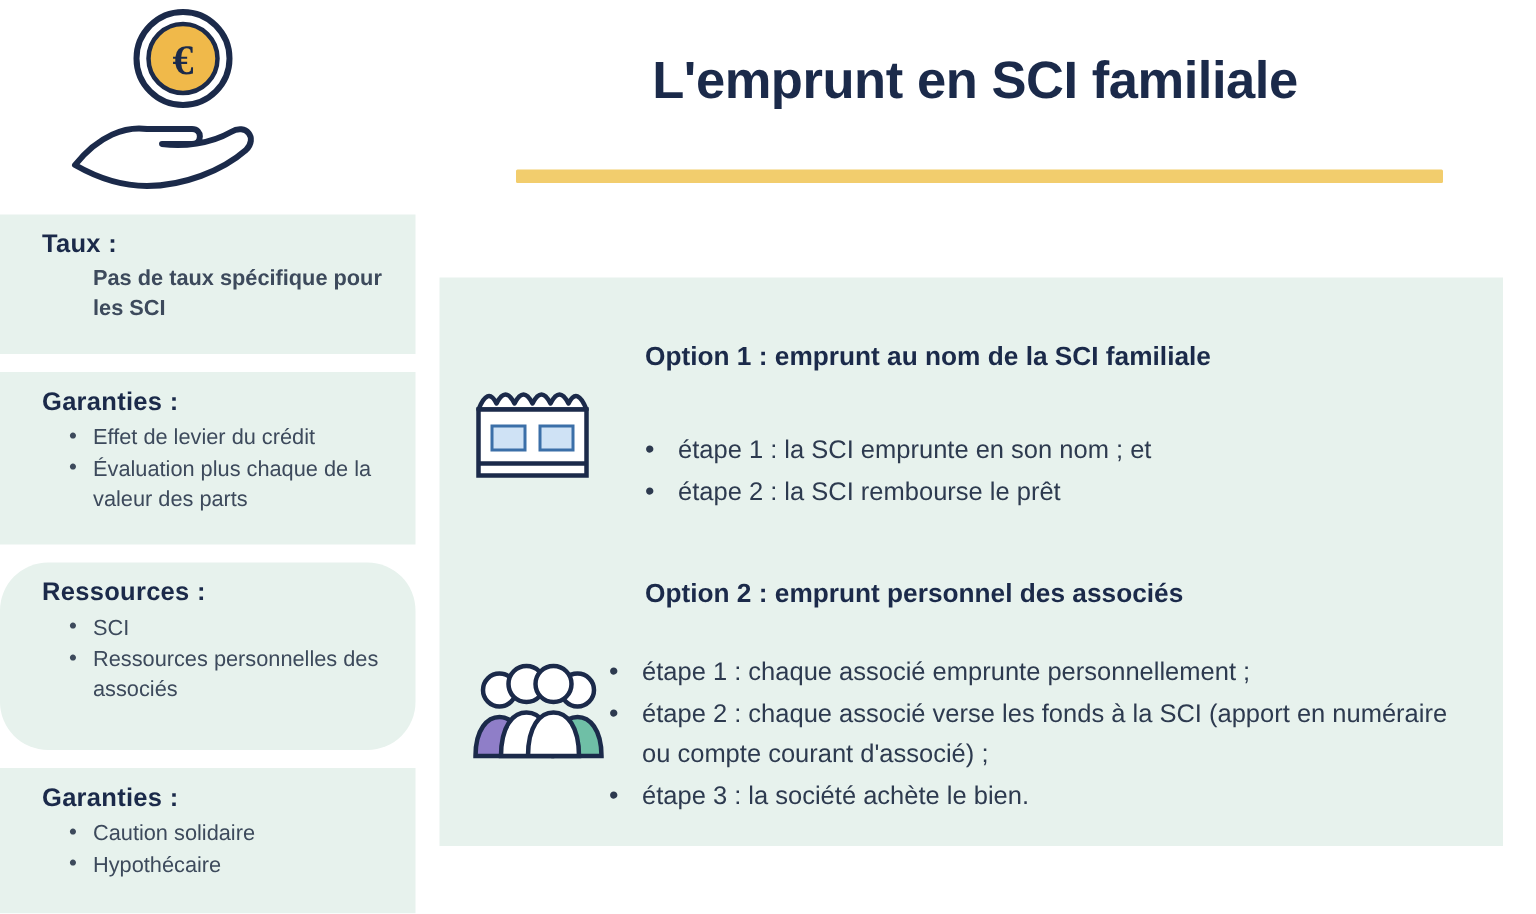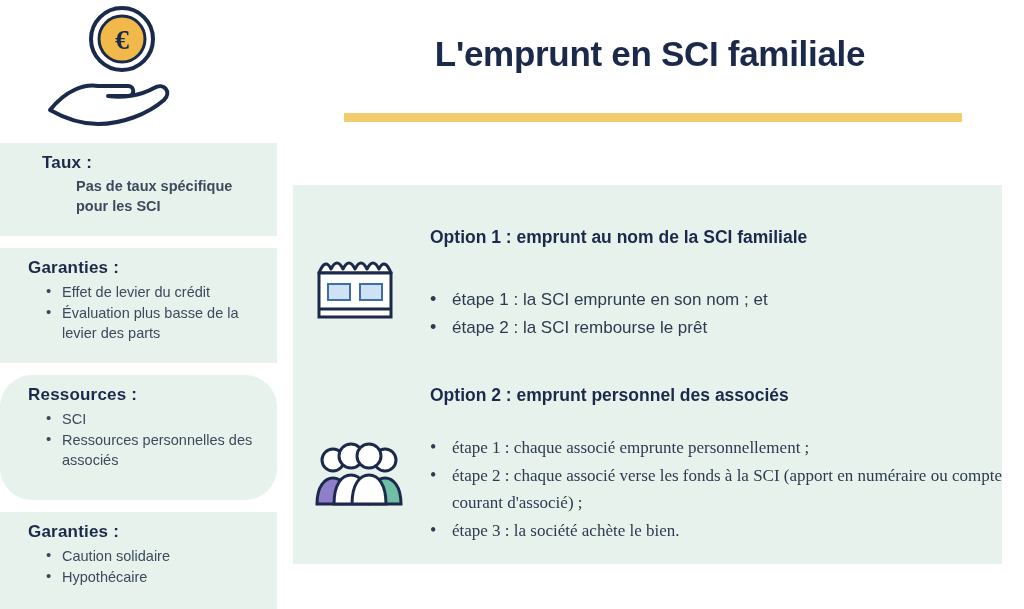--- a/index.html
+++ b/index.html
@@ -65,21 +65,21 @@
   }
   .card ul li::before {
     content: "•";
     position: absolute;
     left: -16px;
     top: -1px;
     color: #3d4a5c;
     font-size: 15px;
   }
 
-  #card-taux  { top: 143px; height: 93px; padding-left: 14px; }
+  #card-taux  { top: 143px; height: 93px; }
   #card-avant { top: 248px; height: 115px; }
   #card-resso { top: 375px; height: 125px; border-radius: 32px; }
   #card-garan { top: 512px; height: 97px; }
 
   
   .title {
     position: absolute;
     left: 300px; top: 34px;
     width: 700px;
     text-align: center;
@@ -127,21 +127,21 @@
   }
   .opt-list li::before {
     content: "•";
     position: absolute;
     left: -22px;
     top: -1px;
     font-size: 18px;
     color: #2d3a4f;
   }
   #opt1-list { left: 452px; top: 287px; width: 520px; }
-  #opt2-list { left: 452px; top: 435px; width: 556px; font-family: Liberation Serif, serif; }
+  #opt2-list { left: 428px; top: 435px; width: 556px; }
 
   .icon-shop {
     position: absolute;
     left: 313px; top: 253px;
     width: 92px; height: 72px;
   }
   .icon-people {
     position: absolute;
     left: 313px; top: 438px;
     width: 92px; height: 72px;
@@ -167,21 +167,21 @@
 
     <div class="card" id="card-taux">
       <div class="card-title">Taux :</div>
       <div class="card-text">Pas de taux spécifique pour les SCI</div>
     </div>
 
     <div class="card" id="card-avant">
       <div class="card-title">Garanties :</div>
       <ul>
         <li>Effet de levier du crédit</li>
-        <li>Évaluation plus basse de la levier des parts</li>
+        <li>Évaluation plus chaque de la valeur des parts</li>
       </ul>
     </div>
 
     <div class="card" id="card-resso">
       <div class="card-title">Ressources :</div>
       <ul>
         <li>SCI</li>
         <li>Ressources personnelles des associés</li>
       </ul>
     </div>

